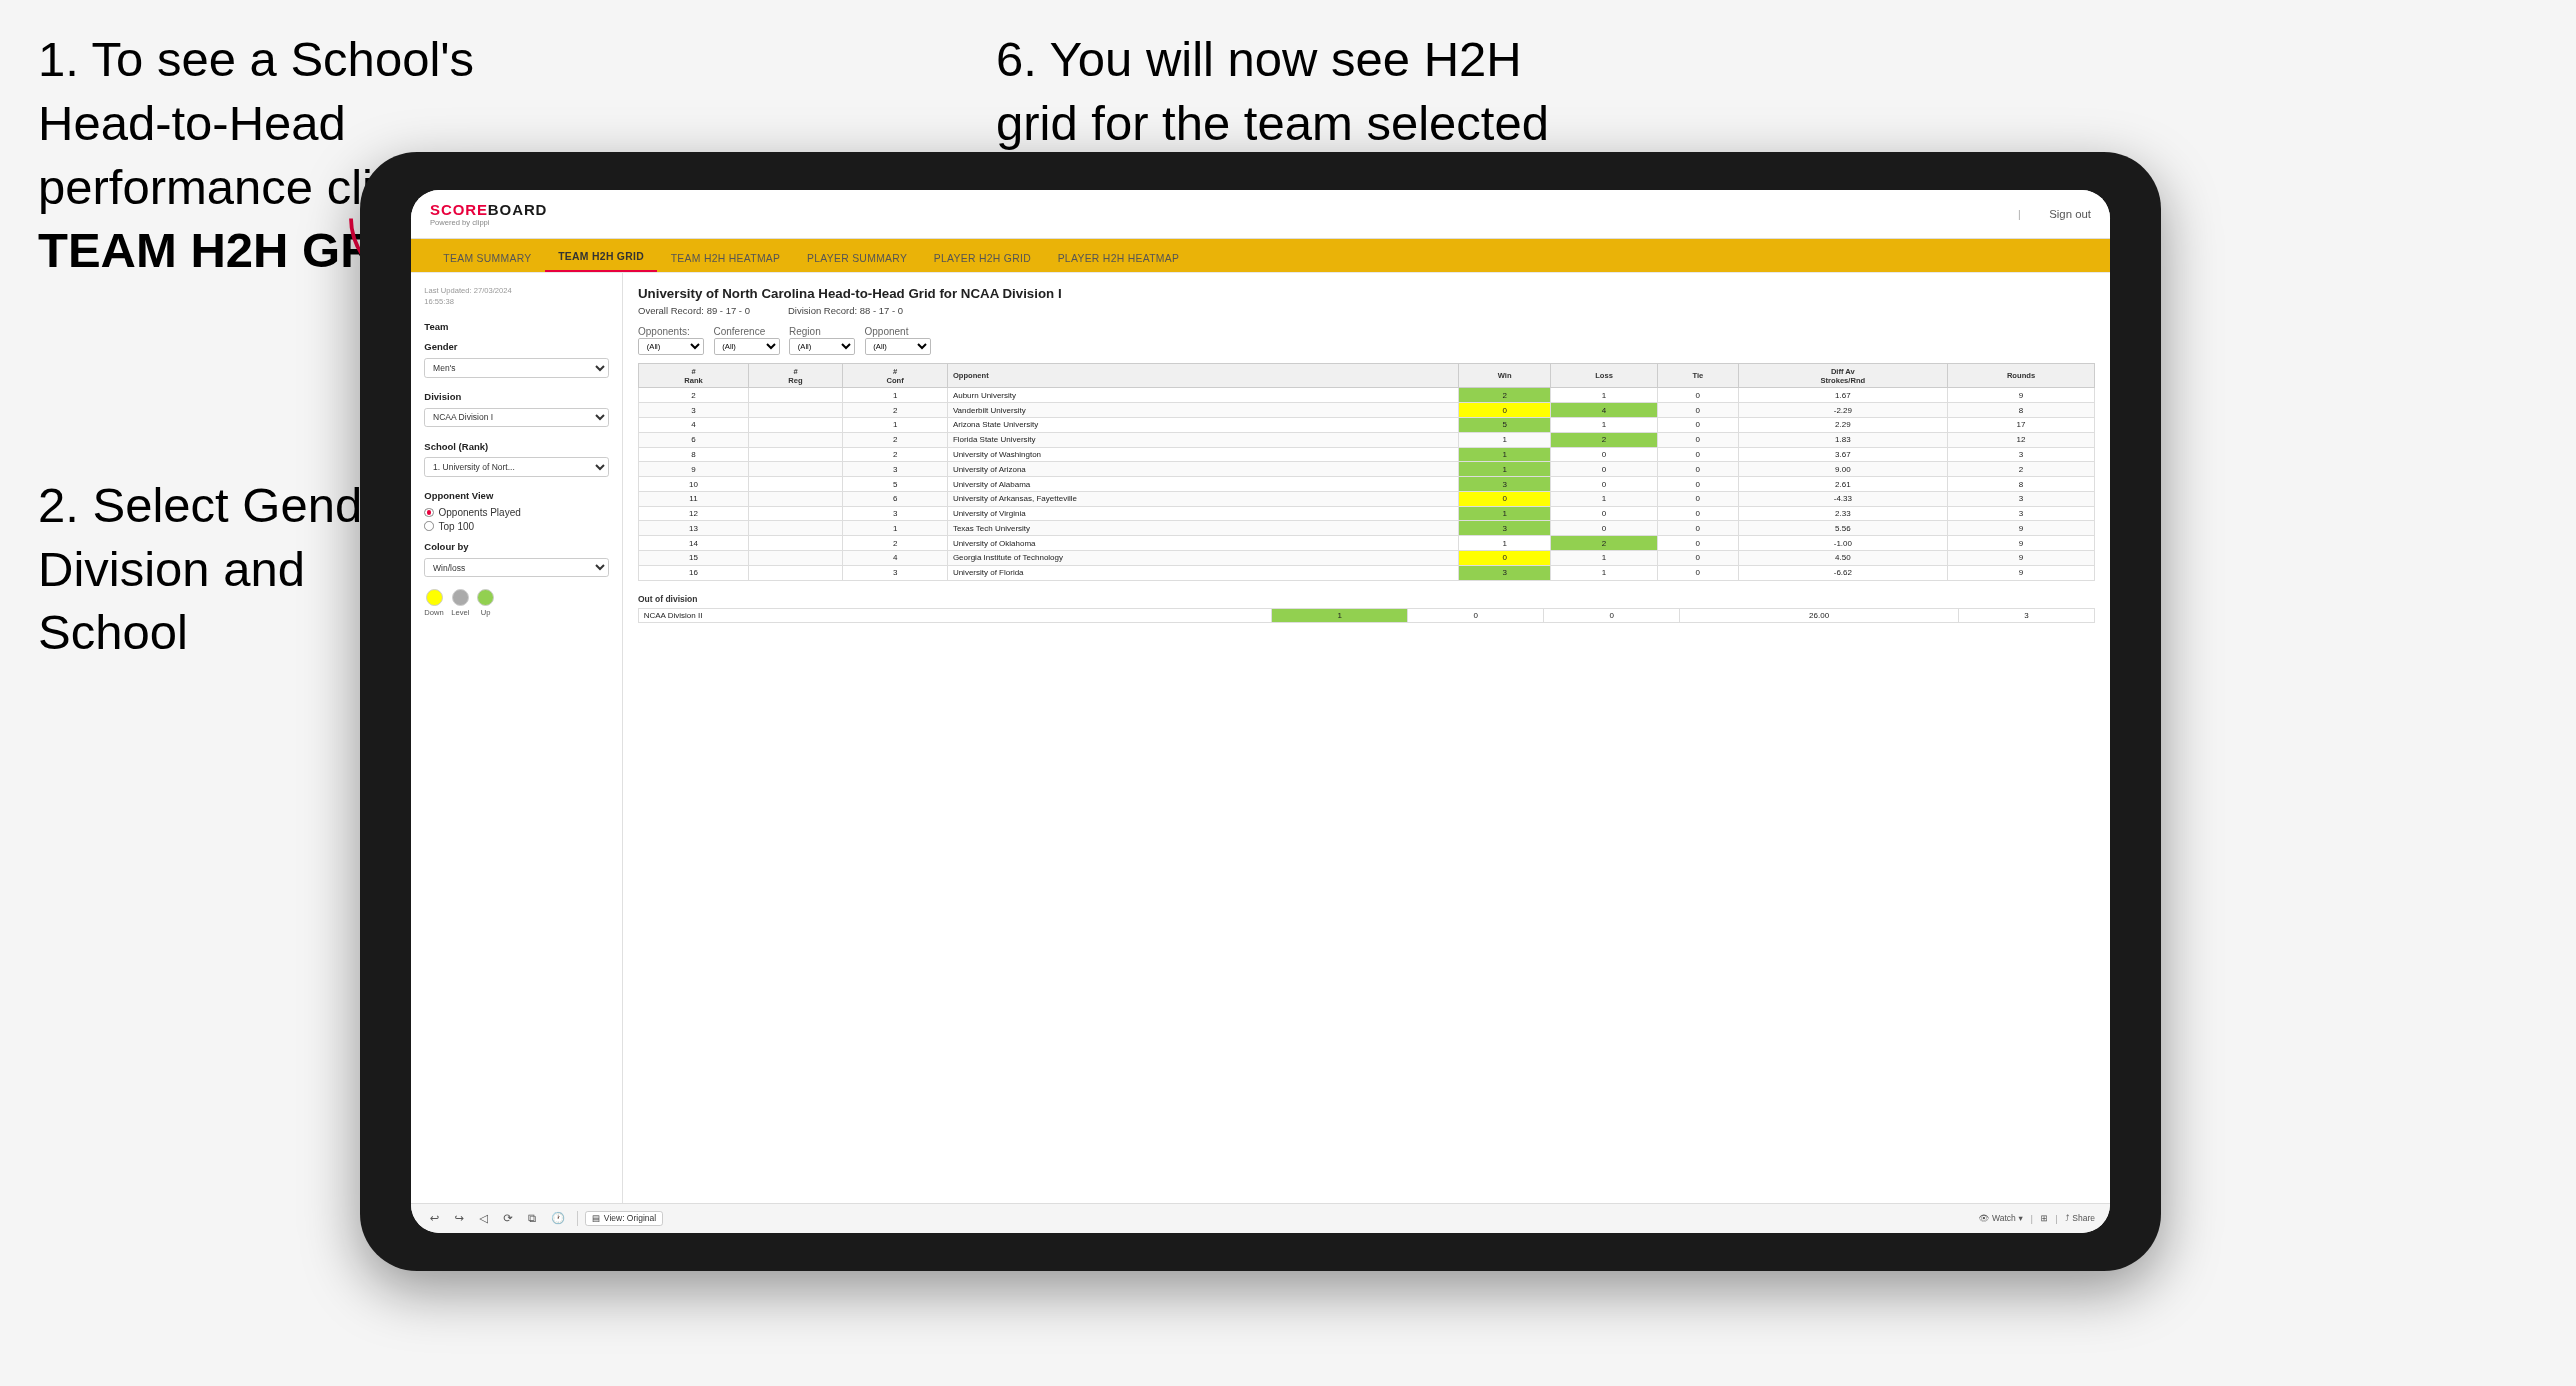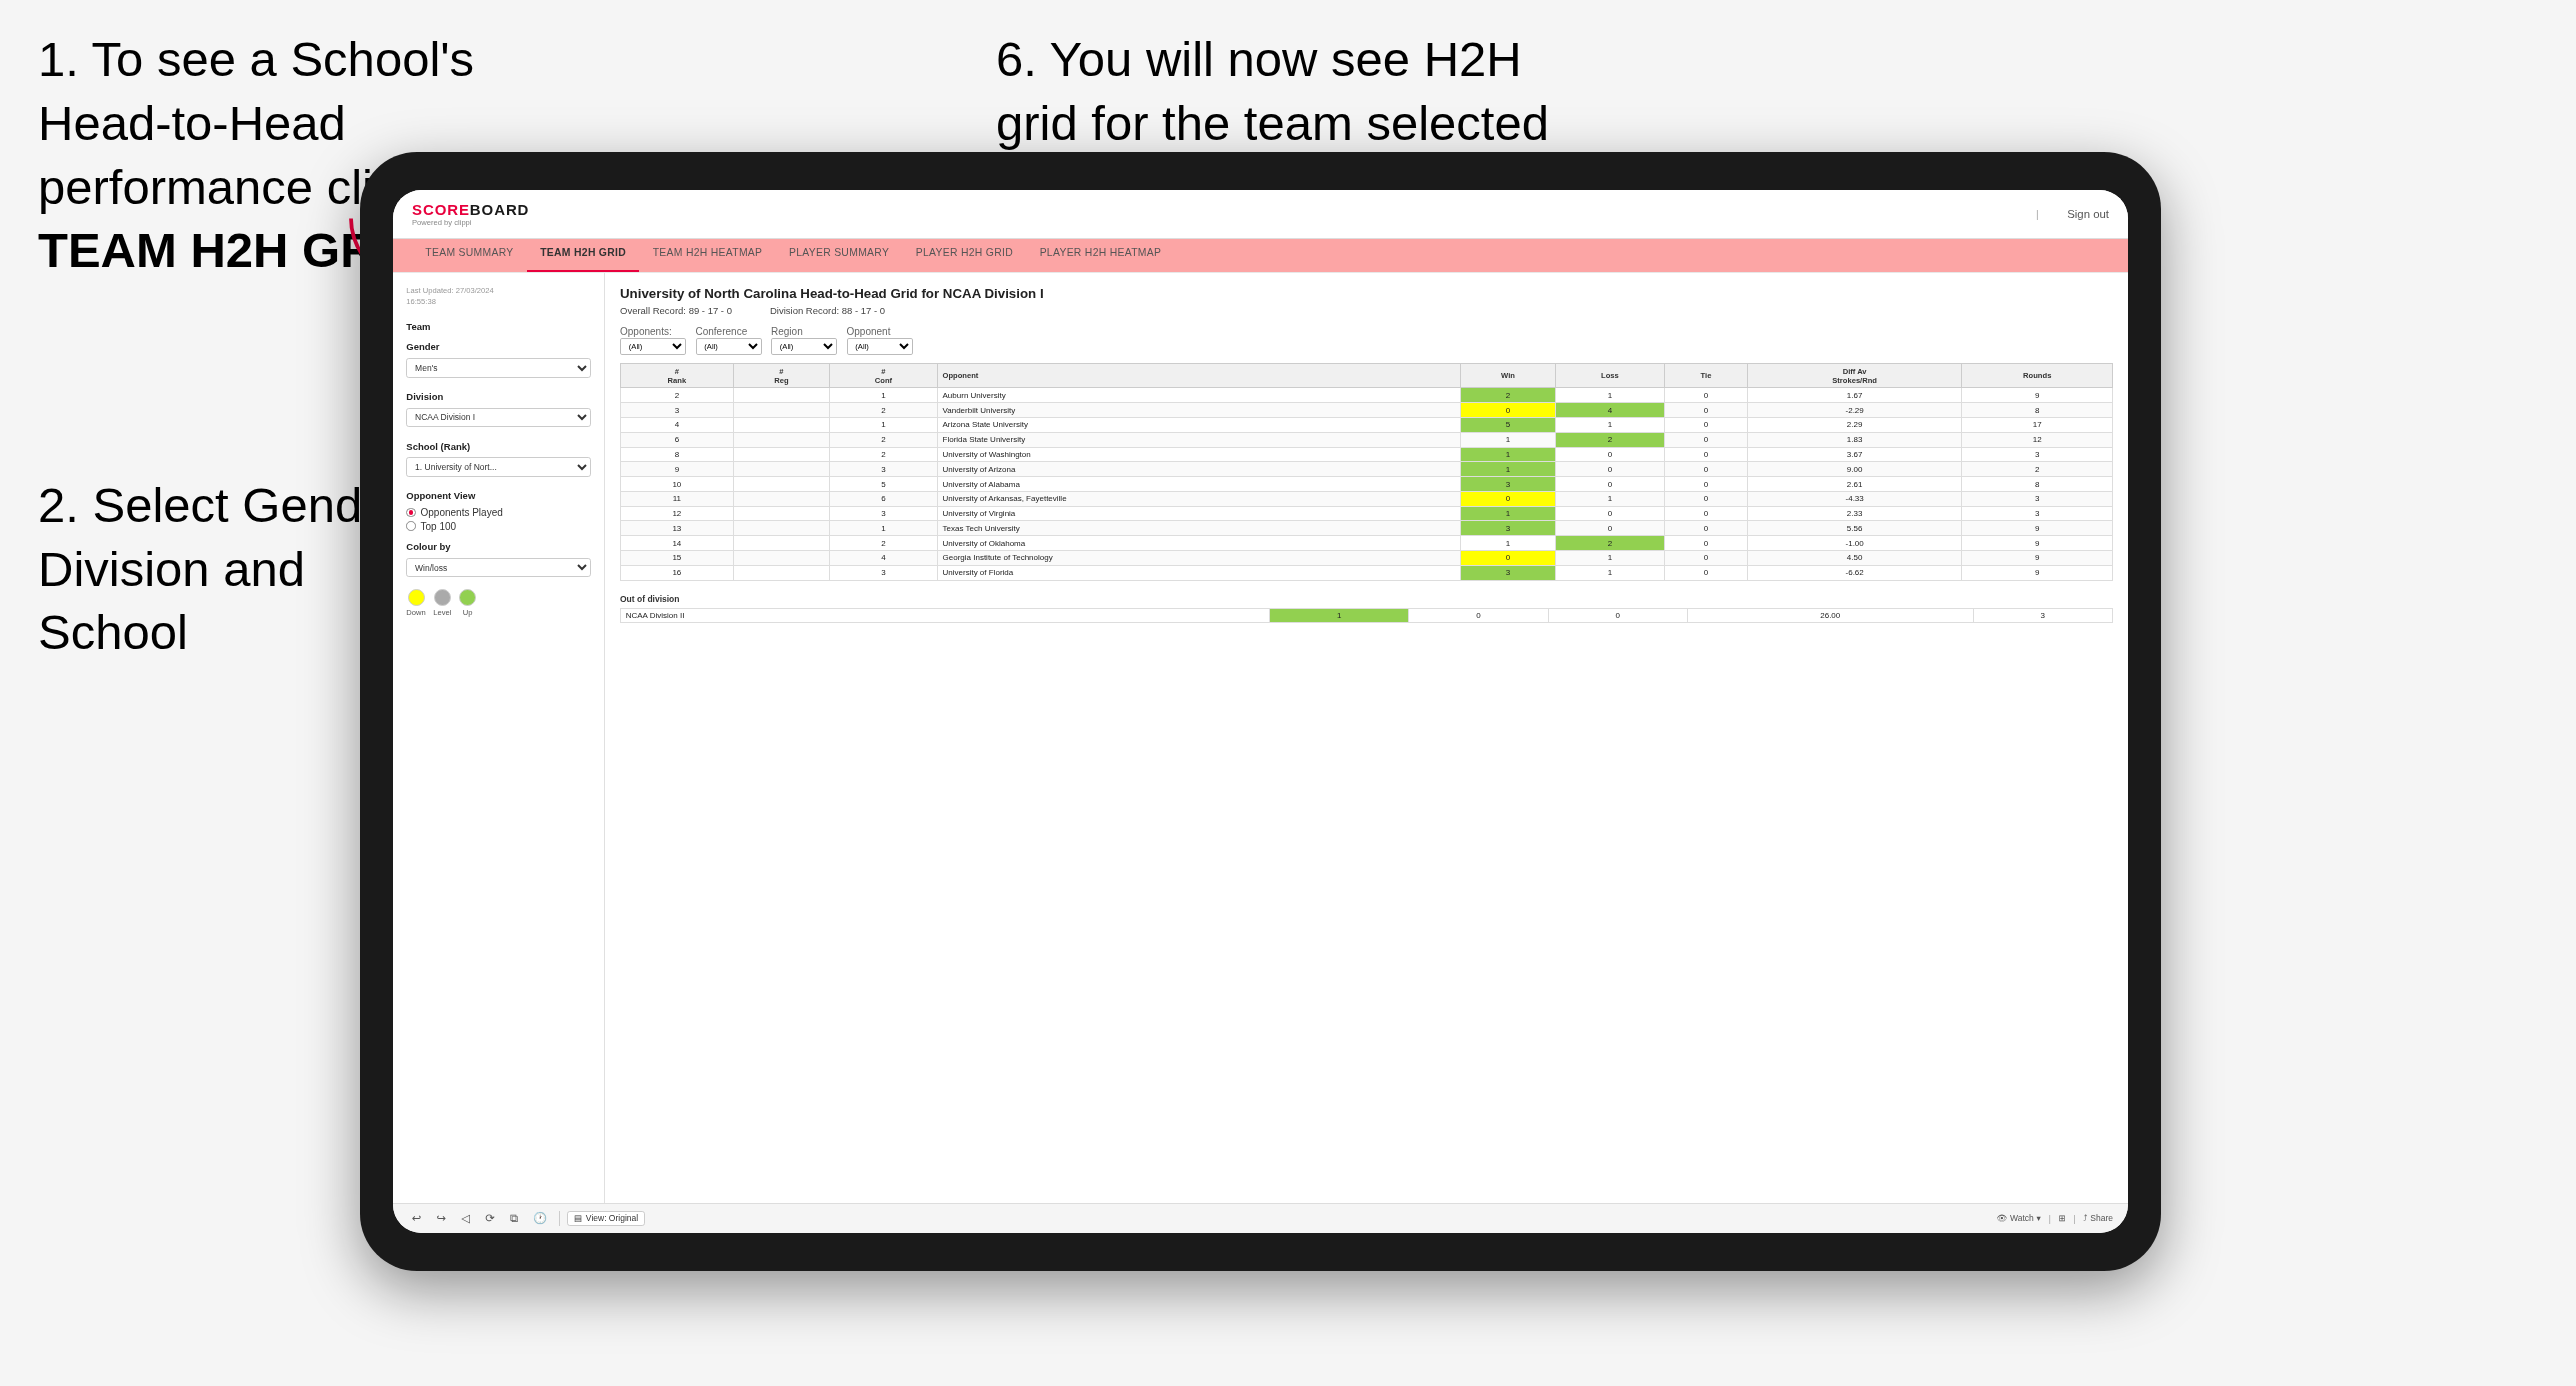--- a/index.html
+++ b/index.html
@@ -46,21 +46,21 @@
     
     .tablet {
       position: absolute;
       top: 152px;
       left: 360px;
       width: 1801px;
       height: 1119px;
       background: #1a1a1a;
       border-radius: 57px;
       box-shadow: 0 19px 57px rgba(0,0,0,0.4);
-      padding: 38px 33px;
+      padding: 38px 51px;
     }
 
     .tablet-screen {
       width: 100%;
       height: 100%;
       background: #fff;
       border-radius: 28.4px;
       overflow: hidden;
       display: flex;
       flex-direction: column;
@@ -116,26 +116,27 @@
     }
 
     .sign-out {
       font-size: 11.4px;
       color: #555;
       cursor: pointer;
     }
 
     
     .sub-nav {
-      background: #fca5a5;
+      background: #eab308;
       border-bottom: 1.9px solid #e8e8e8;
       padding: 0 19px;
       display: flex;
       gap: 0;
       min-height: 34px;
+      align-items: flex-end;
     }
 
     .sub-nav-item {
       font-size: 10.4px;
       color: #555;
       padding: 7.6px 13.3px;
       cursor: pointer;
       font-weight: 500;
       white-space: nowrap;
       letter-spacing: 0.3px;

